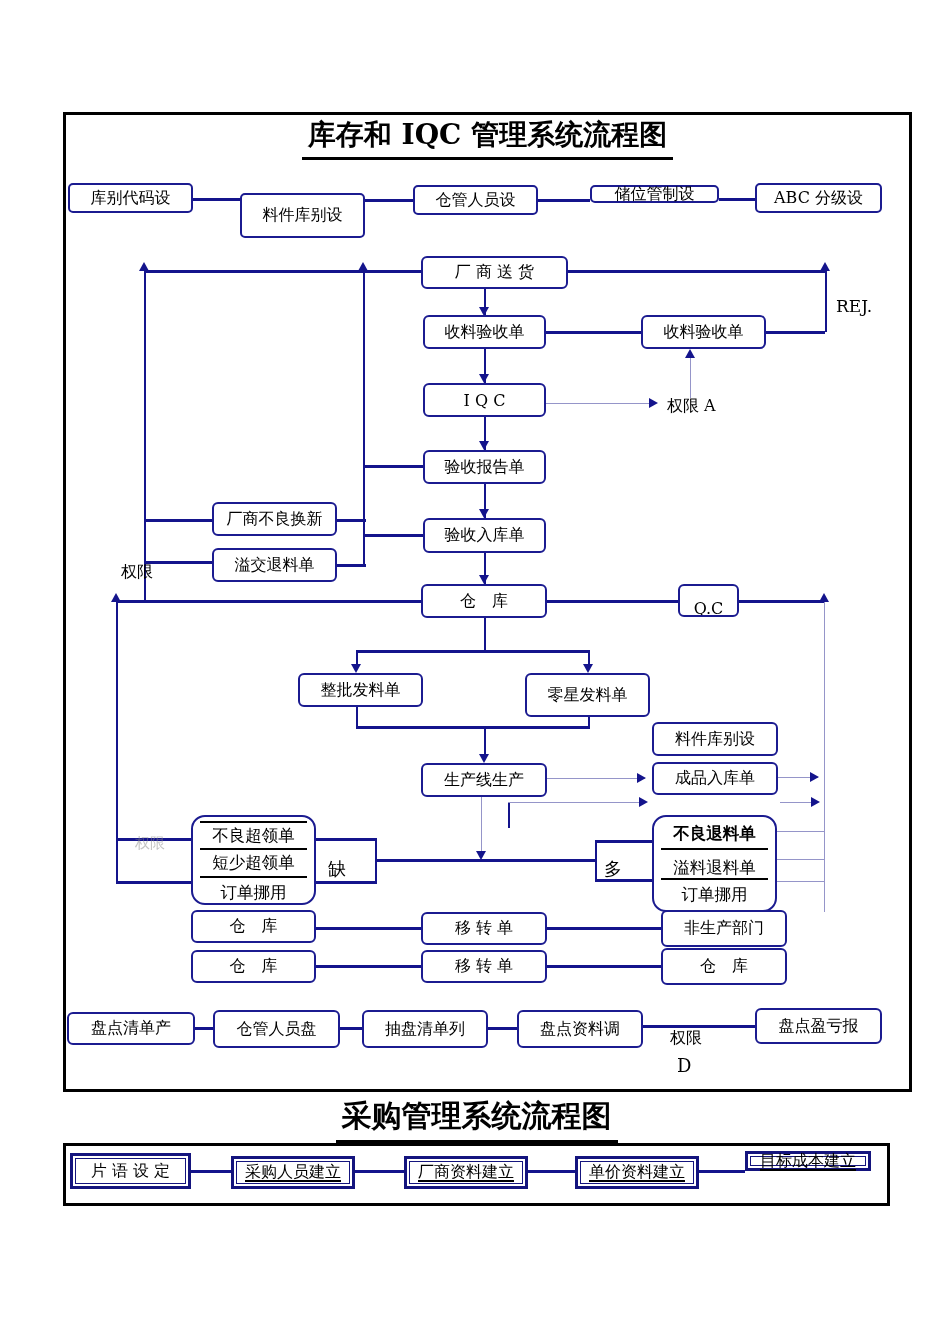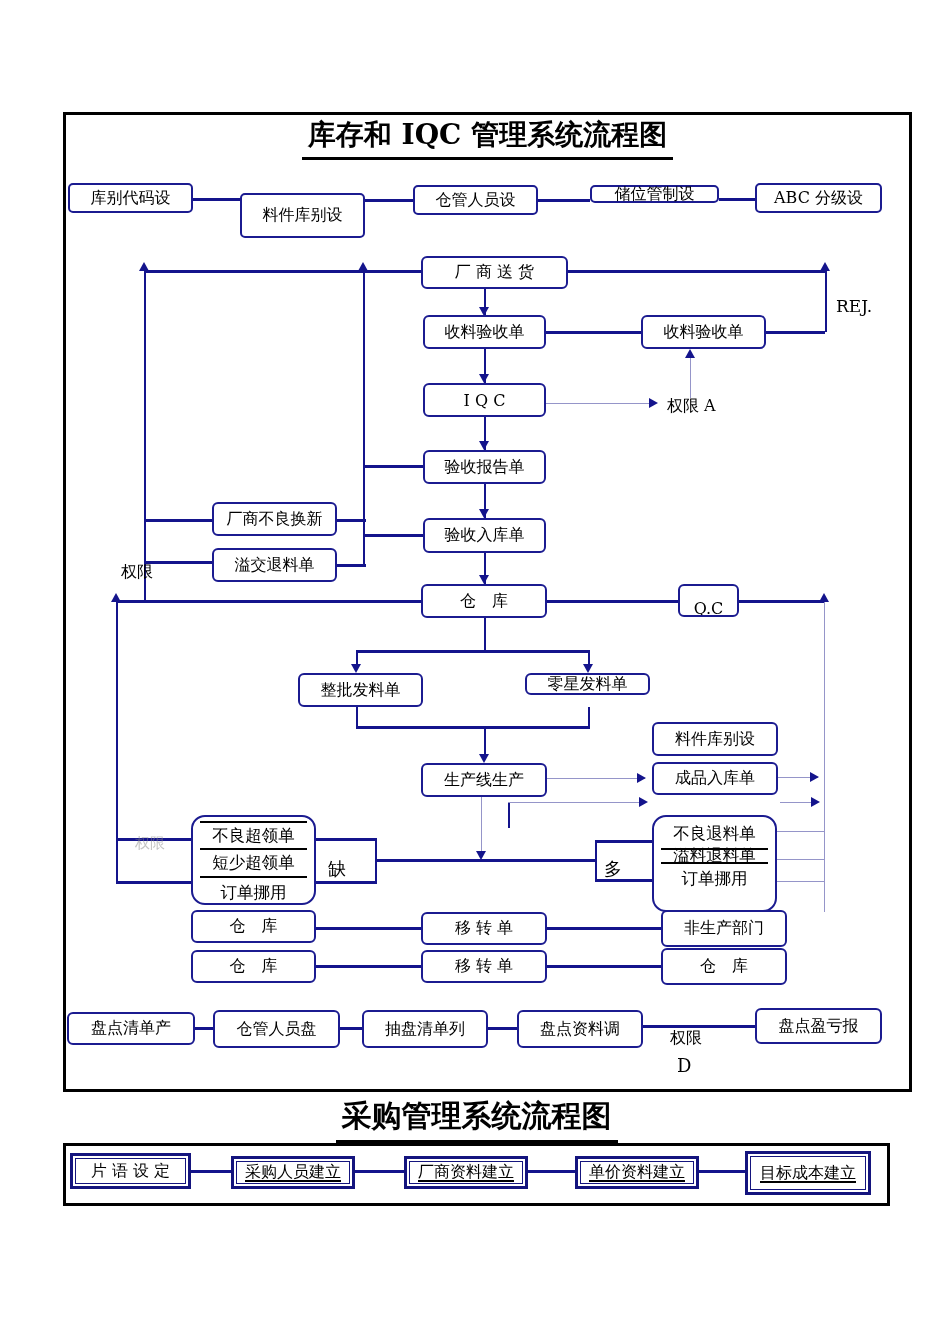--- a/index.html
+++ b/index.html
@@ -149,34 +149,34 @@
 <div class="box bld" style="left:423px; top:383px; width:123px; height:34px;">I Q C</div>
 <div class="box bld" style="left:423px; top:450px; width:123px; height:34px;">验收报告单</div>
 <div class="box bld" style="left:212px; top:502px; width:125px; height:34px;">厂商不良换新</div>
 <div class="box bld" style="left:212px; top:548px; width:125px; height:34px;">溢交退料单</div>
 <div class="box bld" style="left:423px; top:518px; width:123px; height:35px;">验收入库单</div>
 <div class="box bld" style="left:421px; top:584px; width:126px; height:34px;">仓　库</div>
 <div class="box bld qc" style="left:678px; top:584px; width:61px; height:33px;text-decoration:underline;">
     <span>Q.C</span>
   </div>
 <div class="box bld" style="left:298px; top:673px; width:125px; height:34px;">整批发料单</div>
-<div class="box bld" style="left:525px; top:673px; width:125px; height:22px;">零星发料单</div>
+<div class="box bld" style="left:525px; top:673px; width:125px; height:44px;">零星发料单</div>
 <div class="box bld" style="left:652px; top:722px; width:126px; height:34px;">料件库别设</div>
 <div class="box bld" style="left:652px; top:762px; width:126px; height:33px;">成品入库单</div>
 <div class="box bld" style="left:421px; top:763px; width:126px; height:34px;">生产线生产</div>
 
 <div class="round" style="left:191px; top:815px; width:125px; height:90px;">
   <div class="rsep"></div>
   <div class="rrow ub" style="height:27px;">不良超领单</div>
   <div class="rrow ub" style="height:28px;">短少超领单</div>
   <div class="rrow" style="height:29px;">订单挪用</div>
 </div>
 <div class="round" style="left:652px; top:815px; width:125px; height:97px;">
-  <div class="rrow ub" style="height:31px; margin-top:2px;">不良退料单</div>
-  <div class="rrow ub" style="height:14px;">溢料退料单</div>
+  <div class="rrow ub" style="height:31px; margin-top:2px;font-weight:bold;">不良退料单</div>
+  <div class="rrow ub" style="height:23px;margin-top:7px;">溢料退料单</div>
   <div class="rrow" style="height:30px;">订单挪用</div>
 </div>
 
 <div class="box bld" style="left:191px; top:910px; width:125px; height:33px;">仓　库</div>
 <div class="box bld" style="left:421px; top:912px; width:126px; height:33px;">移 转 单</div>
 <div class="box bld" style="left:661px; top:910px; width:126px; height:37px;">非生产部门</div>
 <div class="box bld" style="left:191px; top:950px; width:125px; height:33px;">仓　库</div>
 <div class="box bld" style="left:421px; top:950px; width:126px; height:33px;">移 转 单</div>
 <div class="box bld" style="left:661px; top:948px; width:126px; height:37px;">仓　库</div>
 
@@ -211,15 +211,15 @@
   </div>
 <div class="dbl" style="left:231px; top:1156px; width:124px; height:33px;">
     <span class="ul">采购人员建立</span>
   </div>
 <div class="dbl" style="left:404px; top:1156px; width:124px; height:33px;">
     <span class="ul">厂商资料建立</span>
   </div>
 <div class="dbl" style="left:575px; top:1156px; width:124px; height:33px;">
     <span class="ul">单价资料建立</span>
   </div>
-<div class="dbl" style="left:745px; top:1151px; width:126px; height:44px;">
+<div class="dbl" style="left:745px; top:1151px; width:126px; height:20px;">
     <span class="ul">目标成本建立</span>
   </div>
 
 </body></html>

